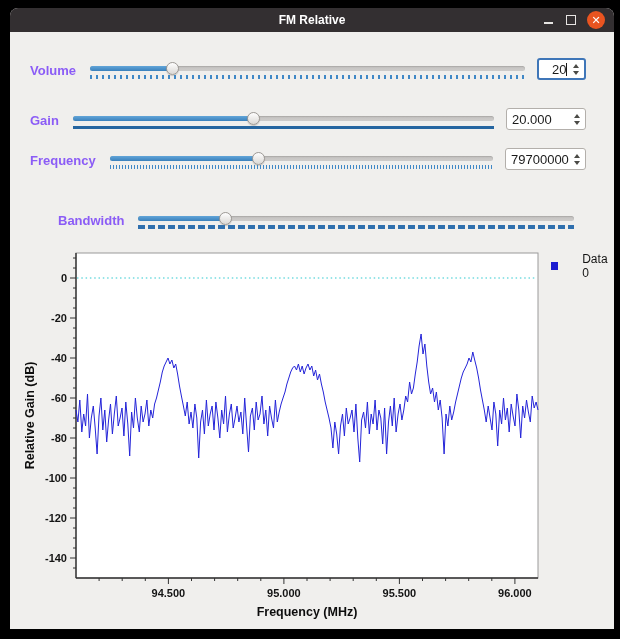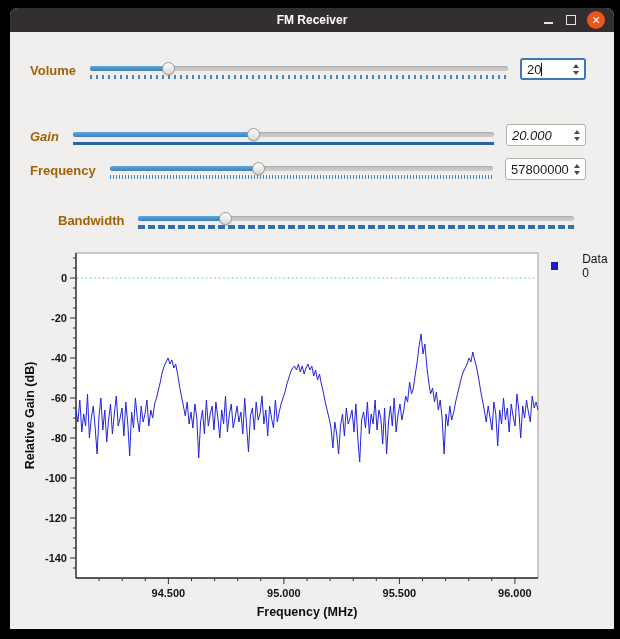--- a/index.html
+++ b/index.html
@@ -24,25 +24,25 @@
   .btn-max{width:14px;height:100%;margin-right:9px;}
   .btn-max .box{width:8px;height:8px;border:1.5px solid #e6e4e2;}
   .btn-close{width:18px;height:18px;border-radius:50%;background:#e95420;}
   .btn-close .x{color:#fff;font-size:11px;line-height:11px;font-weight:bold;}
   
   .control-row{
     position:absolute;left:20px;right:28px;height:26px;
     display:flex;align-items:flex-start;
   }
   .row-volume{top:50px;}
-  .row-gain{top:116px;font-style:italic;}
-  .row-frequency{top:150px;}
+  .row-gain{top:100px;}
+  .row-frequency{top:140px;}
   .row-bandwidth{top:200px;margin-left:28px;}
   .ctl-label{
-    font-size:13px;font-weight:600;color:#a16207;line-height:26px;white-space:nowrap;
+    font-size:13px;font-weight:600;color:#8b5cf6;line-height:26px;white-space:nowrap;
   }
   .slider{position:relative;flex:1;height:26px;margin:0 12px 0 14px;}
   .track{
     position:absolute;left:0;right:0;top:8px;height:5px;border-radius:3px;
     background:linear-gradient(#c3c1bf,#cecccb);box-shadow:inset 0 1px 1px rgba(0,0,0,.12);
   }
   .fill{
     position:absolute;left:0;top:8px;height:5px;border-radius:3px;
     background:linear-gradient(#62a5d8,#3a81bd);
   }
@@ -55,21 +55,21 @@
   .ticks-dots{background:repeating-linear-gradient(to right,#4088c6 0 2px,transparent 2px 6px);}
   .ticks-solid{top:18px;height:3px;background:#2565a0;}
   .ticks-fine{background:repeating-linear-gradient(to right,#4088c6 0 1px,transparent 1px 3px);}
   .ticks-dashes{background:repeating-linear-gradient(to right,#2f6fae 0 7px,transparent 7px 10px);}
   
   .spinbox{
     height:22px;background:#fff;border:1px solid #b3afab;border-radius:3px;
     display:flex;align-items:center;box-sizing:border-box;font-size:13px;color:#1a1a1a;
   }
   .spinbox.focused{border:2px solid #3f76b8;}
-  .spin-volume{width:66px;}
+  .spin-volume{width:49px;padding-left:8px;}
   .spin-gain{width:80px;}
   .spin-frequency{width:81px;}
   .spin-bandwidth{width:76px;}
   .spin-value{padding-left:5px;white-space:nowrap;overflow:hidden;}
   .text-cursor{display:inline-block;width:1px;height:13px;background:#1a1a1a;vertical-align:-2px;}
   .spin-arrows{
     margin-left:auto;width:16px;height:100%;display:flex;flex-direction:column;
     align-items:center;justify-content:center;gap:3px;
   }
   .arrow-up{width:0;height:0;border-left:3.5px solid transparent;border-right:3.5px solid transparent;border-bottom:4.5px solid #4a4a46;}
@@ -80,21 +80,21 @@
   .legend{position:absolute;left:541px;top:7px;display:flex;align-items:center;gap:24px;}
   .legend-marker{width:8px;height:8px;background:#1b1bd0;}
   .legend-label{font-size:12px;color:#141414;}
 </style>
 </head>
 <body>
 
 <div class="window">
 
   <div class="titlebar">
-    <span class="title">FM Receiver</span>
+    <span class="title">FM Relative</span>
     <div class="win-controls">
       <span class="btn btn-min">
           <span class="bar"></span>
         </span>
       <span class="btn btn-max">
           <span class="box"></span>
         </span>
       <span class="btn btn-close">
           <span class="x">✕</span>
         </span>
@@ -138,21 +138,21 @@
 
   <div class="control-row row-frequency">
     <span class="ctl-label">Frequency</span>
     <div class="slider">
       <div class="track"></div>
       <div class="fill" style="width: 39%;"></div>
       <div class="handle" style="left: 39%;"></div>
       <div class="ticks ticks-fine"></div>
     </div>
     <div class="spinbox spin-frequency">
-      <span class="spin-value">57800000</span>
+      <span class="spin-value">79700000</span>
       <span class="spin-arrows">
         <span class="arrow-up"></span>
         <span class="arrow-down"></span>
       </span>
     </div>
   </div>
 
   <div class="control-row row-bandwidth">
     <span class="ctl-label">Bandwidth</span>
     <div class="slider">

